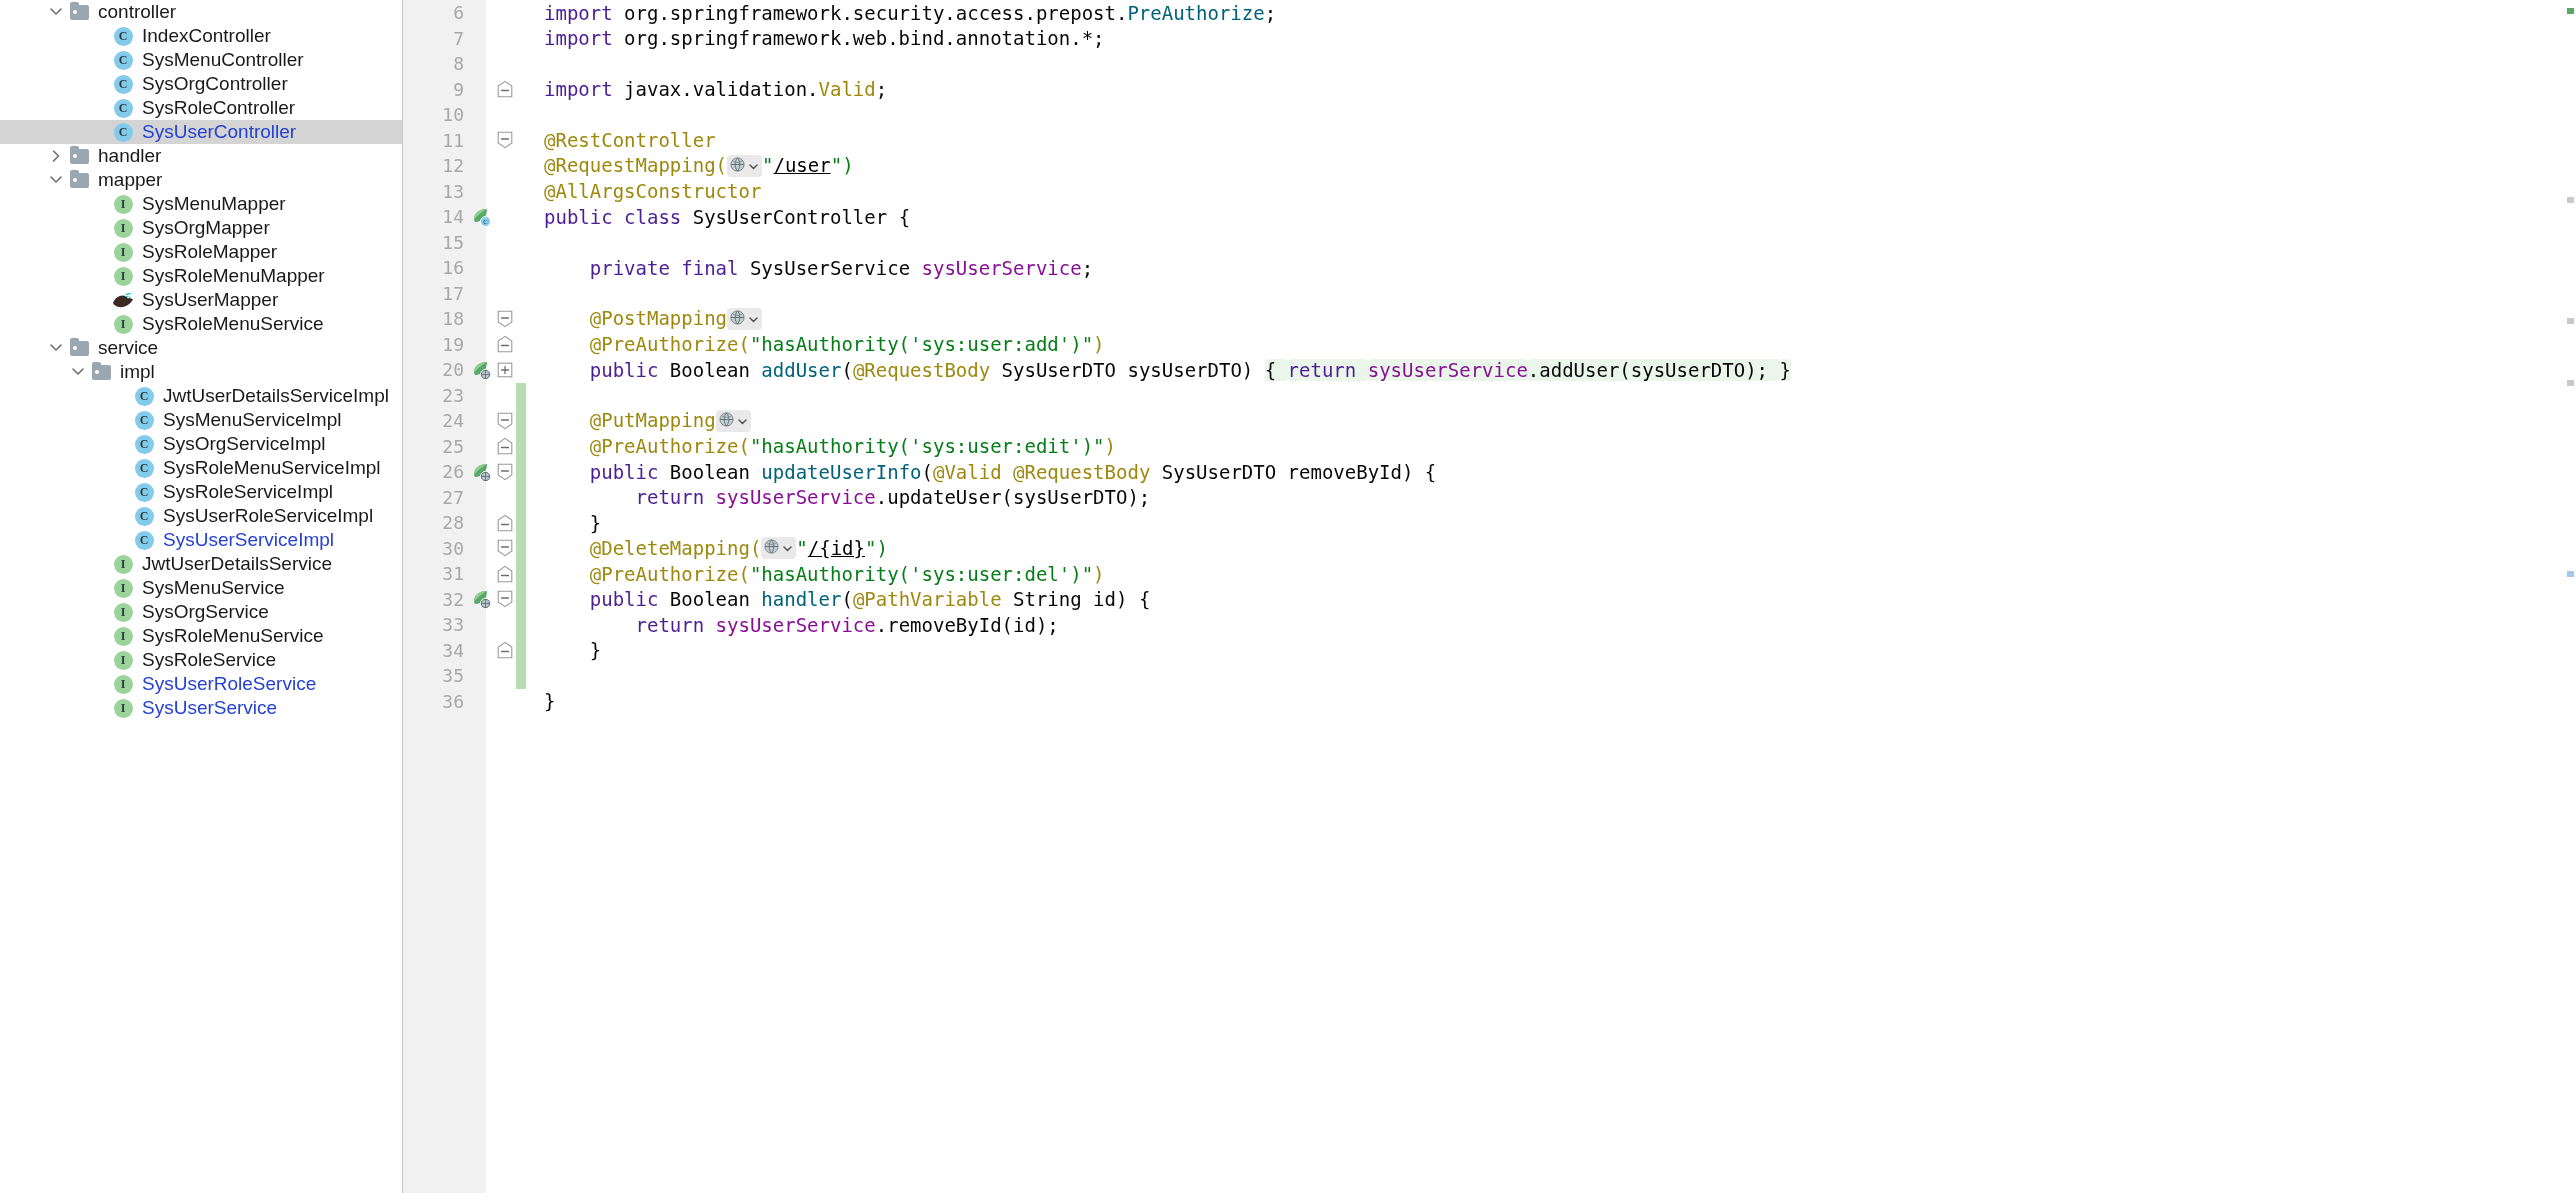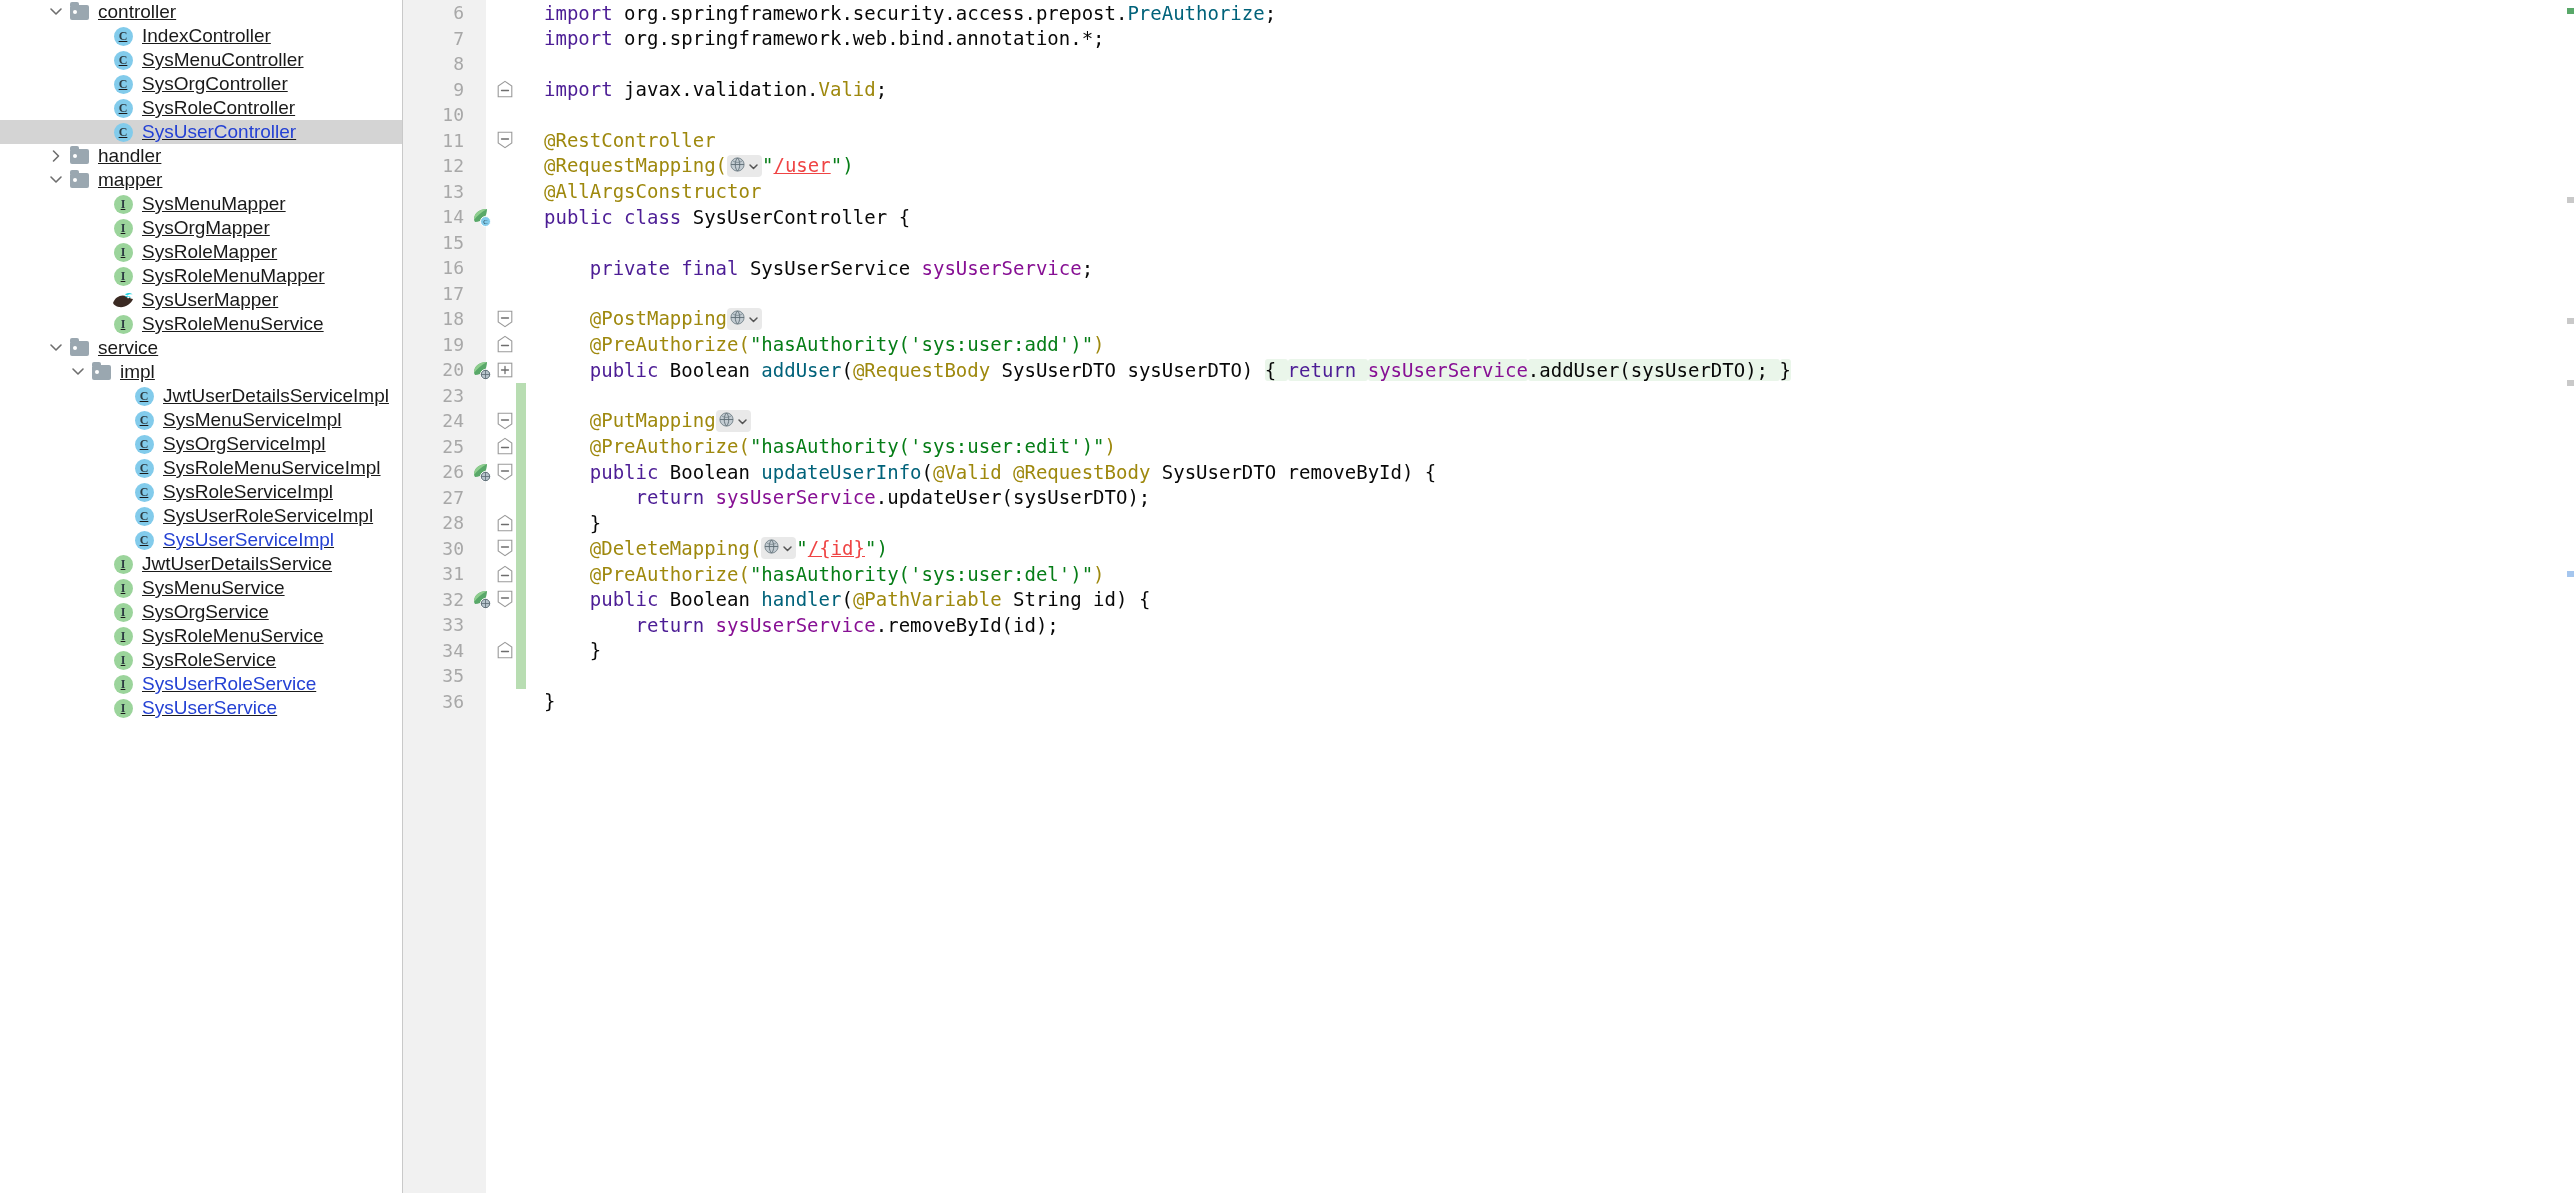--- a/index.html
+++ b/index.html
@@ -22,21 +22,20 @@
   .tree { position: relative; padding-top: 0px; }
   .tree-row {
     position: relative;
     height: 24px;
     display: flex;
     align-items: flex-start;
     white-space: nowrap;
     font-size: 19px;
     color: #1a1a1a;
     font-family: "Liberation Sans", sans-serif;
-    text-decoration: underline;
   }
   .tree-row.selected { background: #d4d4d4; }
   .tree-row .label { line-height: 24px; }
   .tree-row.blue .label { color: #2441d4; }
 
   .chev {
     width: 20px; height: 24px;
     display: inline-flex; align-items: center; justify-content: center;
     flex: 0 0 20px;
   }
@@ -138,21 +137,21 @@
     color: #0d0d0d;
   }
 
   
   .kw   { color: #4c1d95; font-weight: 400; }
   .ann  { color: #9e880d; }
   .str  { color: #067d17; }
   .fld  { color: #871094; }
   .meth { color: #00627a; }
   .plain{ color: #080808; }
-  .link { color: #ef4444; text-decoration: underline; }
+  .link { color: #000000; text-decoration: underline; }
 
   .folded {
     background: #eaf6ea;
     border-radius: 3px;
   }
 
   
   .globe-chip {
     display: inline-flex; align-items: center; gap: 1px;
     background: #e9e9e9; border-radius: 4px;

